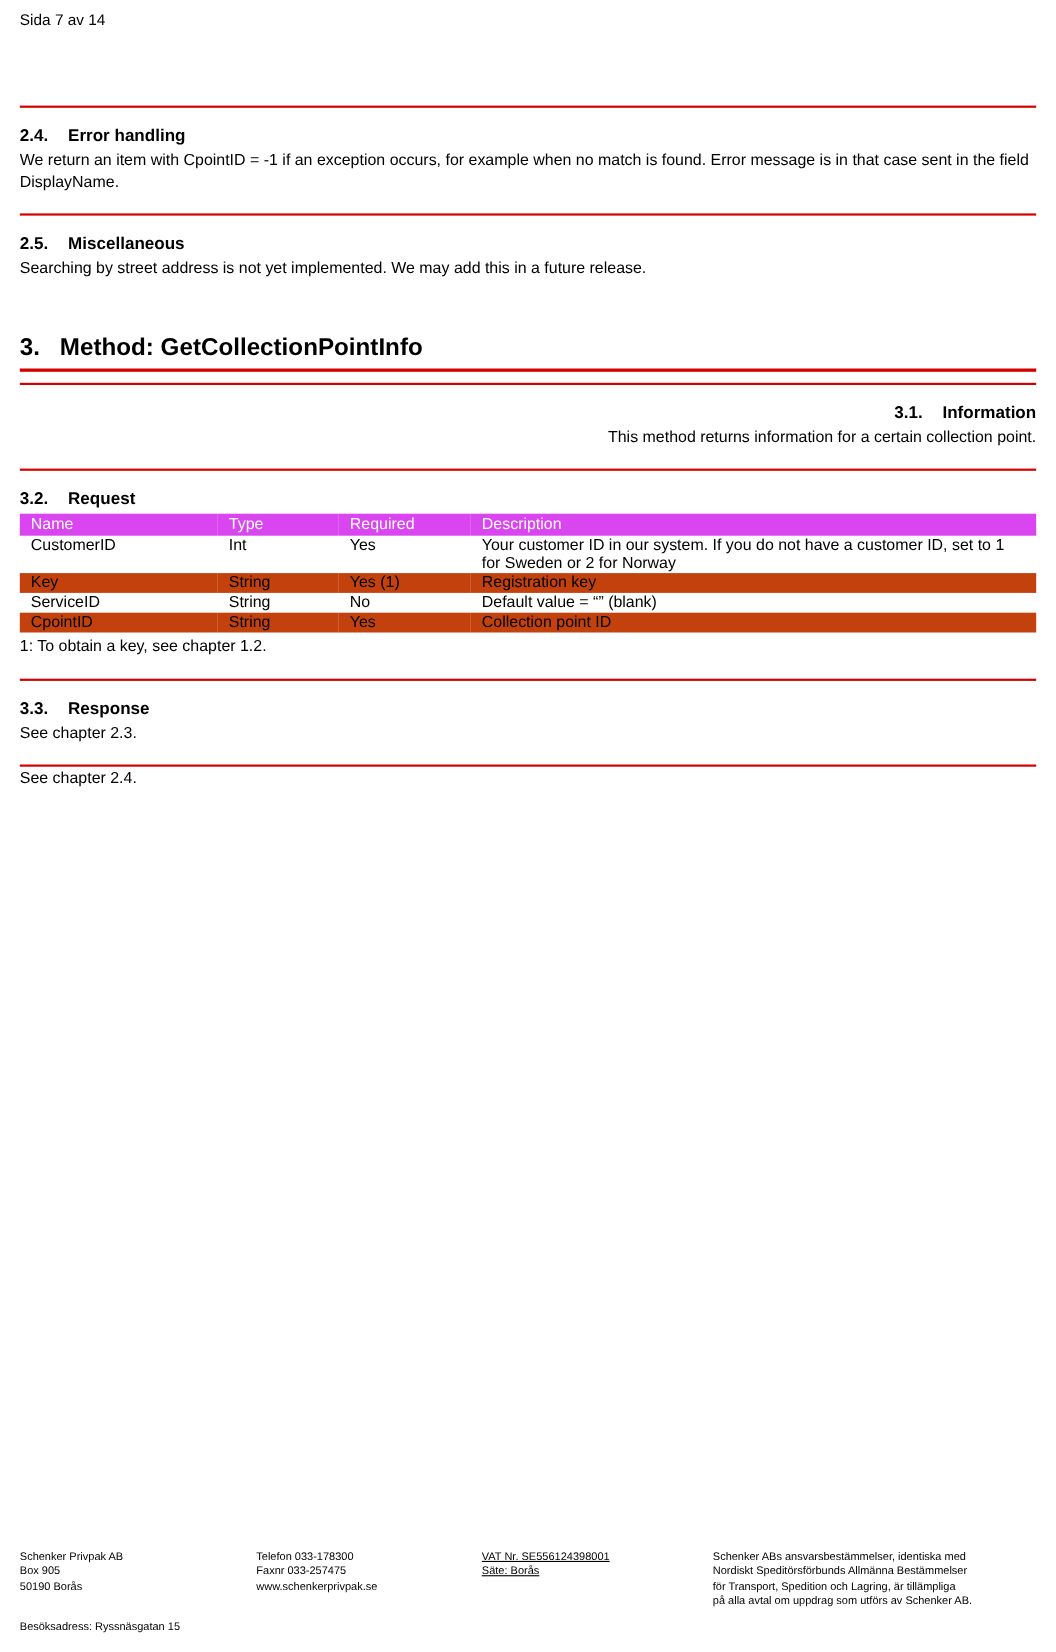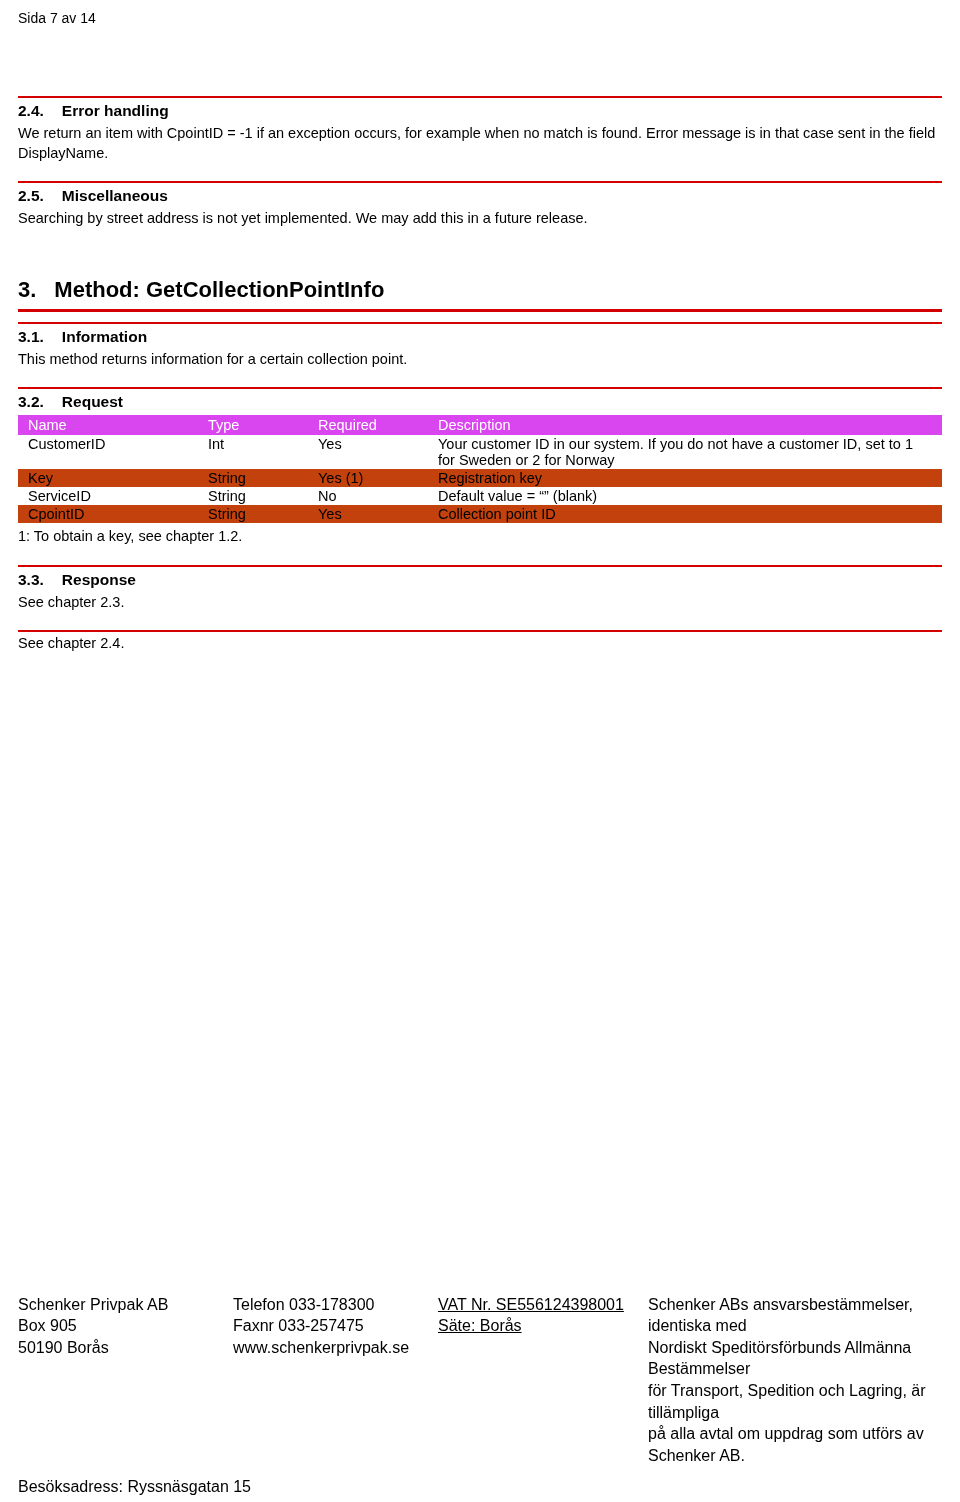--- a/index.html
+++ b/index.html
@@ -20,21 +20,21 @@
   }
   .rule {
     border: none;
     border-top: 2px solid #d40000;
     margin: 0;
   }
   .sec-head {
     font-weight: bold;
     font-size: 15.5px;
     color: #000;
-    padding: 4px 0 2px 0;
+    padding: 17px 0 2px 0;
   }
   .sec-head .num { display: inline-block; margin-right: 18px; }
   .body-text {
     font-size: 14.5px;
     color: #000;
     line-height: 1.35;
     padding-top: 2px;
     padding-bottom: 4px;
   }
   .block { margin-bottom: 14px; }
@@ -62,22 +62,22 @@
     padding: 1px 10px;
     vertical-align: top;
     margin-top: 16px;
   }
   table.req tbody tr.alt td { background: #c2410c; }
   table.req .col-name { width: 180px; }
   table.req .col-type { width: 110px; }
   table.req .col-req  { width: 120px; }
   .footer {
     position: absolute;
-    left: 18px; right: 18px; bottom: 4px;
-    font-size: 16px;
+    left: 18px; right: 18px; bottom: 16px;
+    font-size: 10px;
     color: #000;
     line-height: 1.35;
   }
   .footer-cols {
     display: flex;
     gap: 10px;
   }
   .footer .col1 { width: 205px; }
   .footer .col2 { width: 195px; }
   .footer .col3 { width: 200px; text-decoration: underline; }
@@ -103,21 +103,21 @@
     <span class="num">2.5.</span><span>Miscellaneous</span>
   </div>
   <div class="body-text">Searching by street address is not yet implemented. We may add this in a future release.</div>
 </div>
 
 <div class="h1">
   <span class="num">3.</span><span>Method: GetCollectionPointInfo</span>
 </div>
 <hr class="rule" style="border-top-width:3px;">
 
-<div class="block" style="margin-top:10px;">
+<div class="block" style="margin-top:10px;text-align:right;">
   <hr class="rule">
   <div class="sec-head">
     <span class="num">3.1.</span><span>Information</span>
   </div>
   <div class="body-text">This method returns information for a certain collection point.</div>
 </div>
 
 <div class="block">
   <hr class="rule">
   <div class="sec-head">

